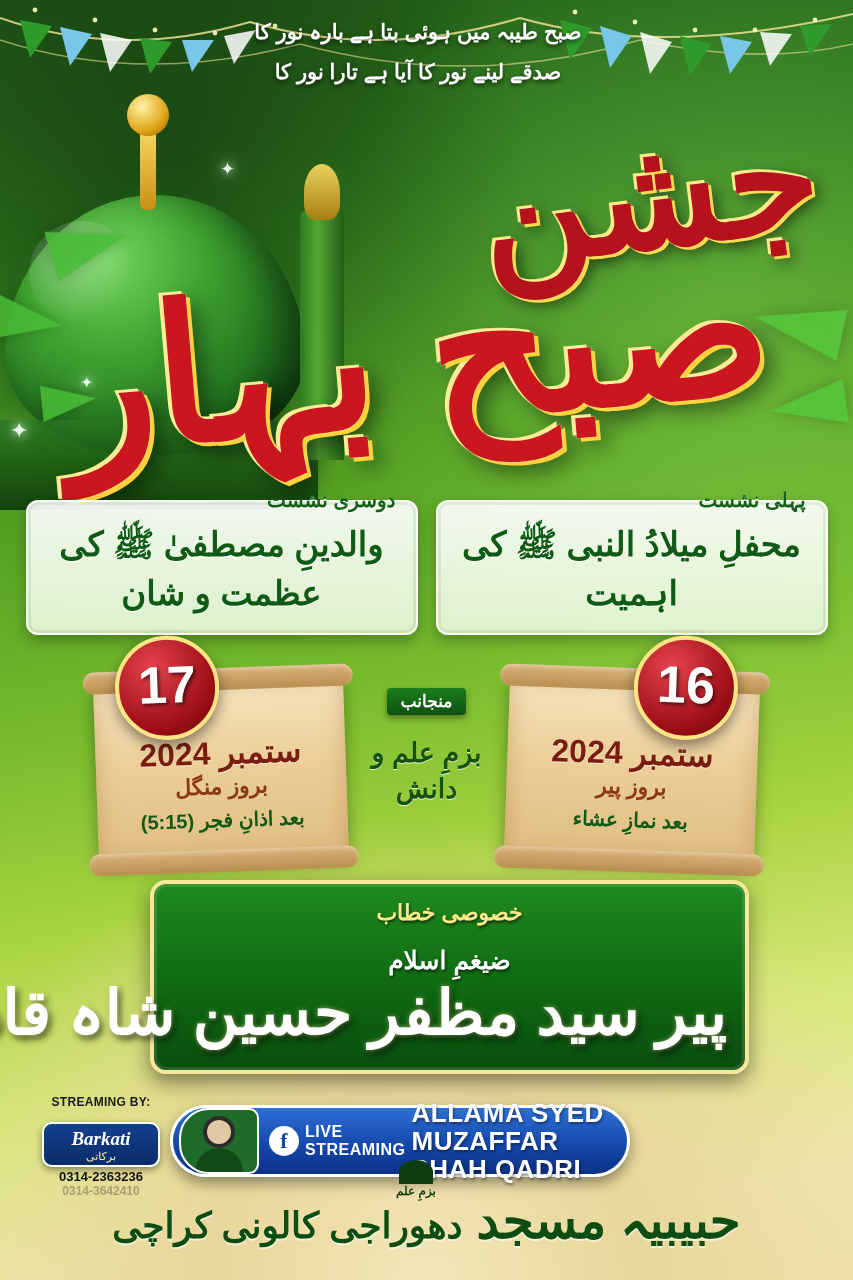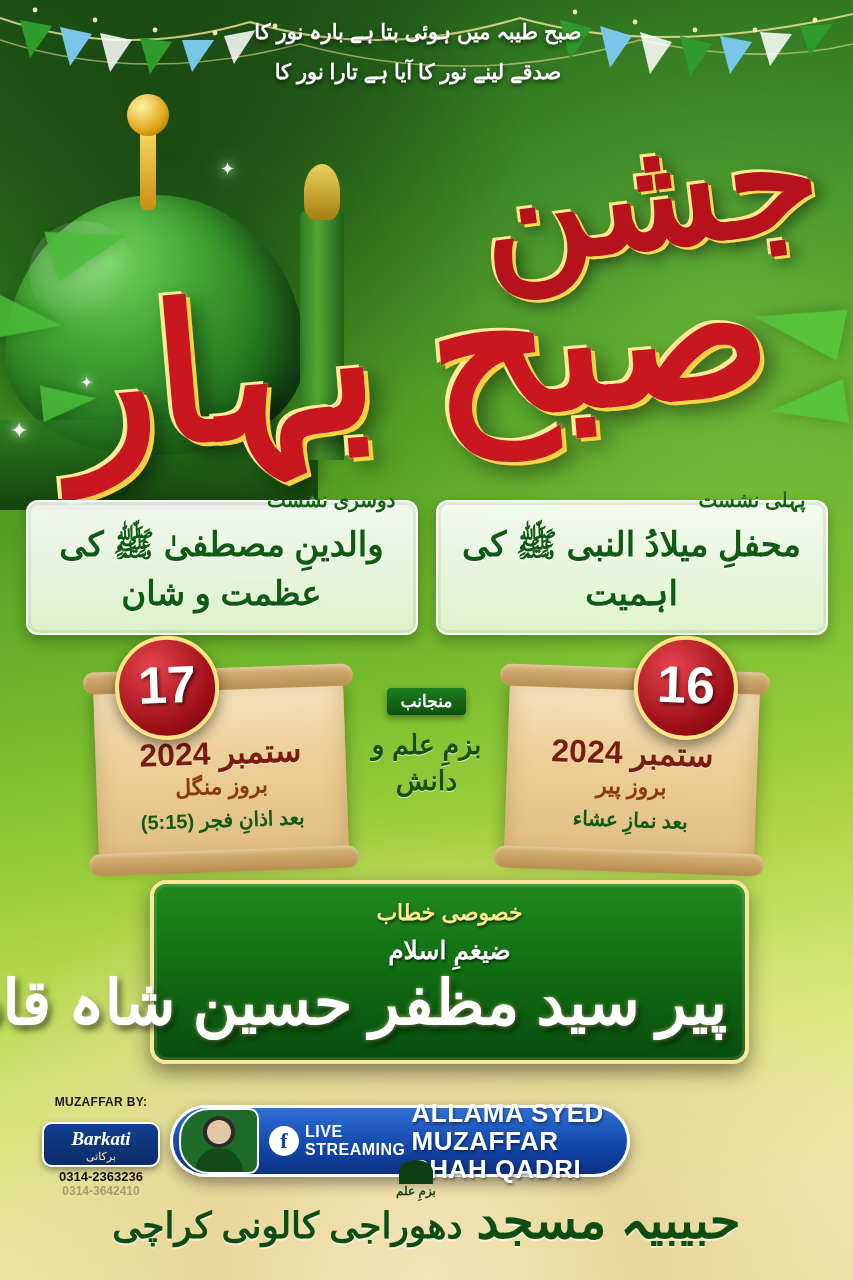--- a/index.html
+++ b/index.html
@@ -308,21 +308,21 @@
     display: inline-block;
     padding: 3px 14px;
     background: linear-gradient(180deg, #1c7d1c, #0d5110);
     color: #fff;
     font-size: 17px;
     font-weight: bold;
     border-radius: 4px;
     box-shadow: 0 3px 6px rgba(0,0,0,.4);
   }
   .center-tag .lines {
-    margin-top: 12px;
+    margin-top: 20px;
     font-size: 27px;
     font-weight: bold;
     color: #14520f;
     line-height: 1.35;
     text-shadow: 0 1px 0 rgba(255,255,255,.7);
   }
 
   
   .speaker-panel {
     position: absolute;
@@ -337,21 +337,21 @@
     direction: rtl;
     text-align: center;
   }
   .speaker-kicker {
     font-size: 22px;
     font-weight: bold;
     color: #ffe98a;
     text-shadow: 1px 2px 3px rgba(0,0,0,.6);
   }
   .speaker-prefix {
-    margin-top: 10px;
+    margin-top: 20px;
     font-size: 25px;
     font-weight: bold;
     color: #ffffff;
     text-shadow: 1px 2px 3px rgba(0,0,0,.6);
   }
   .speaker-name {
     margin-top: 2px;
     font-size: 62px;
     font-weight: bold;
     color: #ffffff;
@@ -622,21 +622,21 @@
     </div>
   </div>
 
   <div class="speaker-panel">
     <div class="speaker-kicker">خصوصی خطاب</div>
     <div class="speaker-prefix">ضیغمِ اسلام</div>
     <div class="speaker-name">پیر سید مظفر حسین شاہ قادری</div>
   </div>
 
   <div class="designer">
-    <div class="designer-label">MUZAFFAR BY:</div>
+    <div class="designer-label">STREAMING BY:</div>
     <div class="designer-card">
       <div class="designer-brand">Barkati</div>
       <div class="designer-urdu">برکاتی</div>
     </div>
     <div class="designer-phone">0314-2363236</div>
     <div class="designer-phone-ghost">0314-3642410</div>
   </div>
 
   <div class="live-strip">
     <div class="live-photo"></div>

